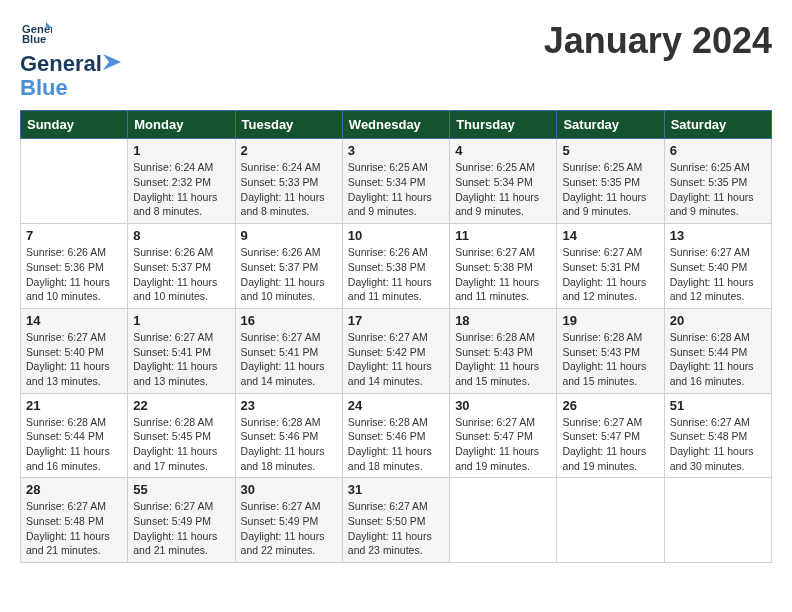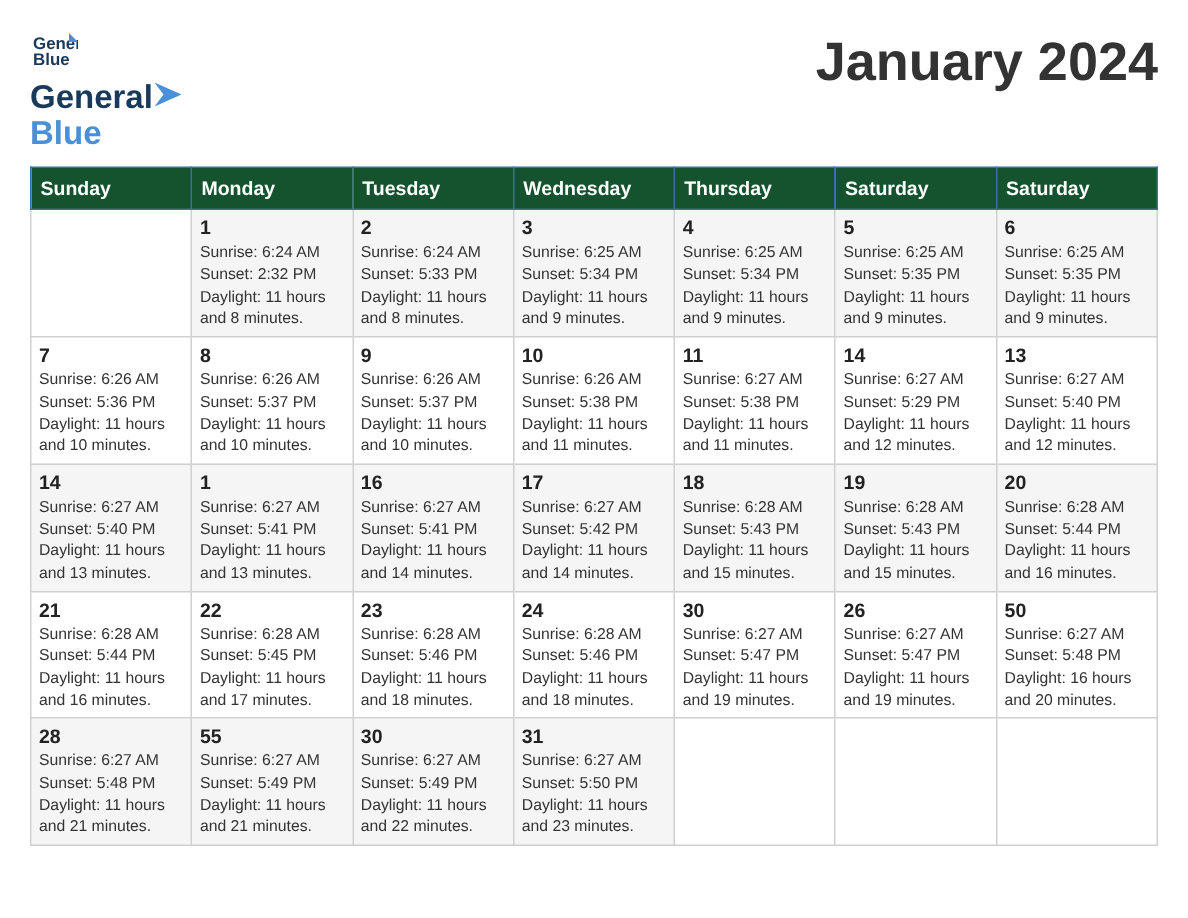--- a/index.html
+++ b/index.html
@@ -205,21 +205,21 @@
           <div class="day-info">
             <div>Sunrise: 6:27 AM</div>
             <div>Sunset: 5:38 PM</div>
             <div>Daylight: 11 hours and 11 minutes.</div>
           </div>
         </td>
         <td>
           <span class="day-number">14</span>
           <div class="day-info">
             <div>Sunrise: 6:27 AM</div>
-            <div>Sunset: 5:29 PM</div>
+            <div>Sunset: 5:31 PM</div>
             <div>Daylight: 11 hours and 12 minutes.</div>
           </div>
         </td>
         <td>
           <span class="day-number">13</span>
           <div class="day-info">
             <div>Sunrise: 6:27 AM</div>
             <div>Sunset: 5:40 PM</div>
             <div>Daylight: 11 hours and 12 minutes.</div>
           </div>
@@ -326,25 +326,25 @@
         </td>
         <td>
           <span class="day-number">26</span>
           <div class="day-info">
             <div>Sunrise: 6:27 AM</div>
             <div>Sunset: 5:47 PM</div>
             <div>Daylight: 11 hours and 19 minutes.</div>
           </div>
         </td>
         <td>
-          <span class="day-number">50</span>
+          <span class="day-number">51</span>
           <div class="day-info">
             <div>Sunrise: 6:27 AM</div>
             <div>Sunset: 5:48 PM</div>
-            <div>Daylight: 16 hours and 20 minutes.</div>
+            <div>Daylight: 11 hours and 30 minutes.</div>
           </div>
         </td>
       </tr>
       <tr>
         <td>
           <span class="day-number">28</span>
           <div class="day-info">
             <div>Sunrise: 6:27 AM</div>
             <div>Sunset: 5:48 PM</div>
             <div>Daylight: 11 hours and 21 minutes.</div>

